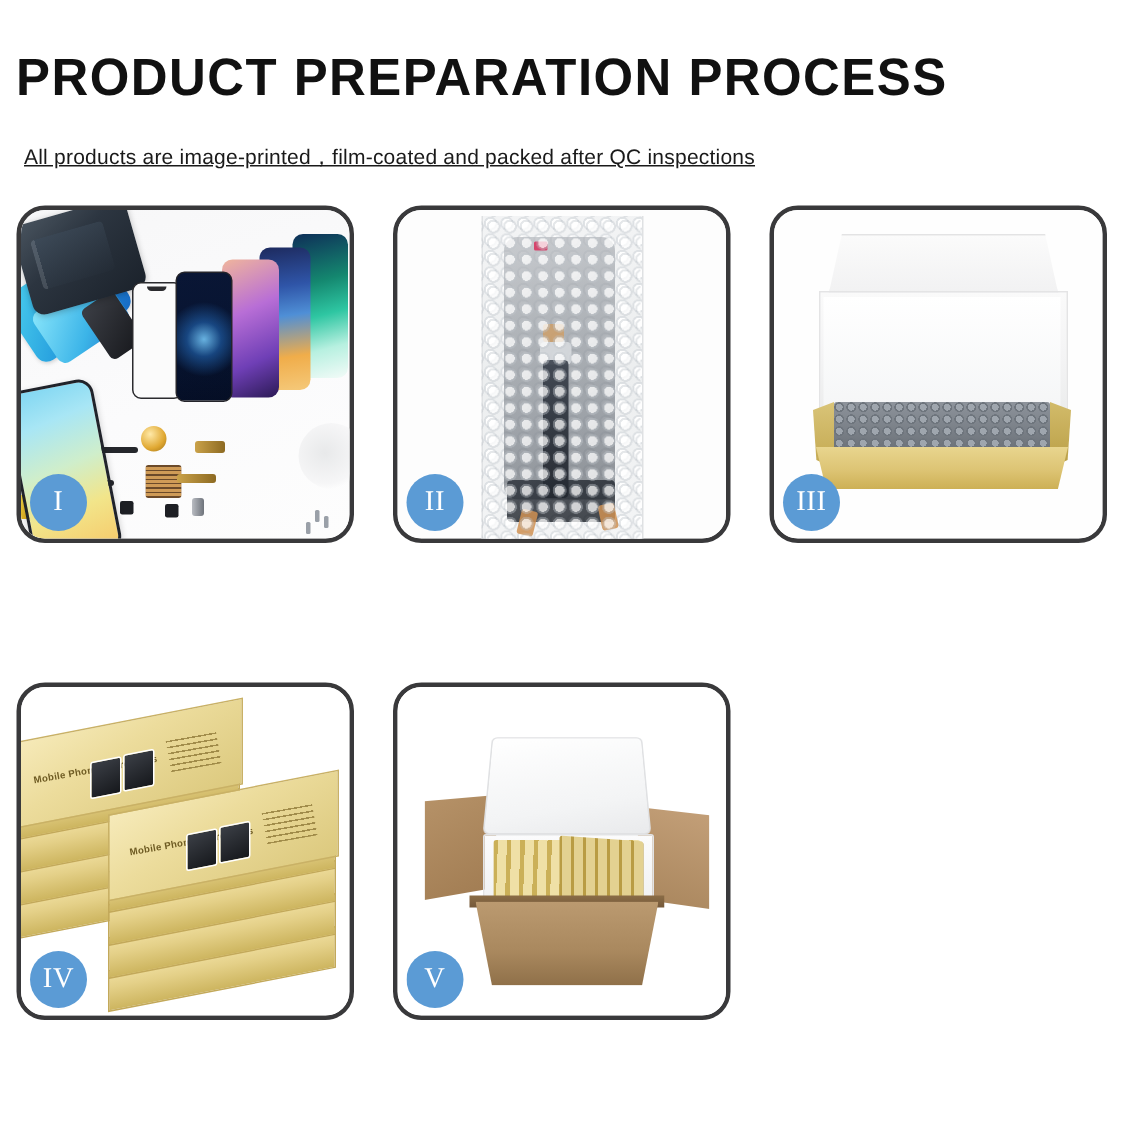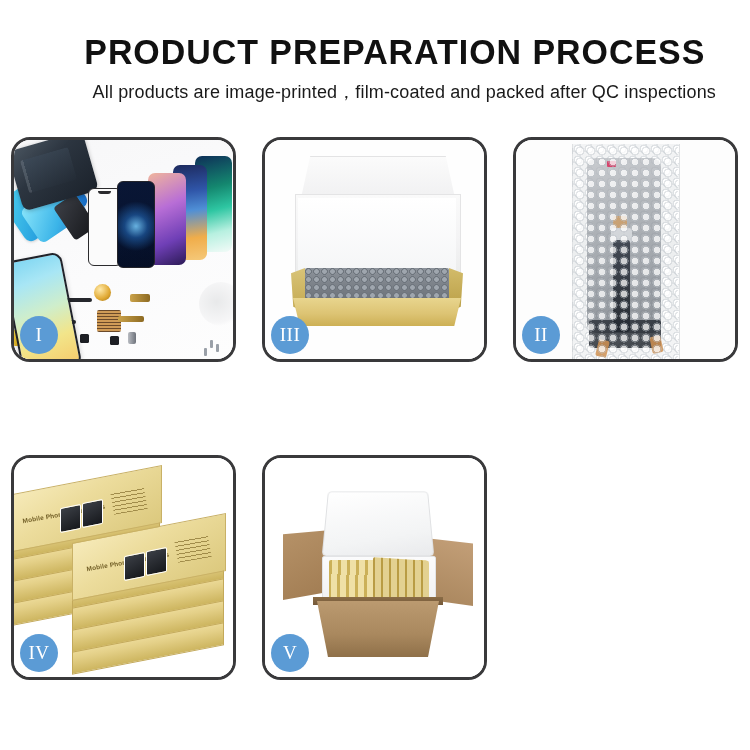--- a/index.html
+++ b/index.html
@@ -20,43 +20,44 @@
     height: 750px;
     background: #ffffff;
   }
 
   
   .header {
     position: absolute;
     top: 0;
     left: 0;
     width: 716px;
-    text-align: right;
+    text-align: left;
   }
   .title {
     margin: 0;
     padding-top: 34px;
     font-family: "Liberation Sans", sans-serif;
     font-size: 35px;
     font-weight: 700;
     letter-spacing: 1.0px;
     color: #111111;
     line-height: 1.05;
     transform: scaleX(0.97);
     white-space: nowrap;
   }
   .subtitle {
-    margin: 0;
+    margin: 16px;
     padding-top: 9px;
     font-family: "Liberation Sans", sans-serif;
-    font-size: 18px;
+    font-size: 14px;
     font-weight: 400;
     letter-spacing: 0.15px;
     color: #1a1a1a;
     white-space: nowrap;
+    text-decoration: underline;
   }
 
   
   .grid {
     position: absolute;
     top: 137px;
     left: 11px;
     width: 728px;
     display: grid;
     grid-template-columns: repeat(3, 225px);
@@ -597,52 +598,52 @@
           <div class="pt pt-screw" style="left:196px; top:62px;"></div>
           <div class="pt pt-screw" style="left:202px; top:66px;"></div>
           <div class="pt pt-screw" style="left:190px; top:70px;"></div>
         </div>
       </div>
       <div class="badge">I</div>
     </div>
 
     <div class="panel">
       <div class="panel-photo">
-        <div class="p3-bg"></div>
-        <div class="box3-lid"></div>
-        <div class="box3-back"></div>
-        <div class="box3-foam"></div>
-        <div class="box3-bubble"></div>
-        <div class="box3-lside"></div>
-        <div class="box3-rside"></div>
-        <div class="box3-front"></div>
-      </div>
-      <div class="badge">III</div>
-    </div>
-
-    <div class="panel">
-      <div class="panel-photo">
         <div class="p2-bg"></div>
         <div class="bubblebag">
           <div class="lcd-inside"></div>
           <div class="pink-tab"></div>
           <div class="lcd-tan"></div>
           <div class="lcd-conn"></div>
           <div class="lcd-flex"></div>
           <div class="lcd-bottom"></div>
           <div class="lcd-tan2"></div>
           <div class="lcd-tan3"></div>
         </div>
         <div class="bubble-overlay"></div>
       </div>
       <div class="badge">II</div>
     </div>
 
     <div class="panel">
       <div class="panel-photo">
+        <div class="p3-bg"></div>
+        <div class="box3-lid"></div>
+        <div class="box3-back"></div>
+        <div class="box3-foam"></div>
+        <div class="box3-bubble"></div>
+        <div class="box3-lside"></div>
+        <div class="box3-rside"></div>
+        <div class="box3-front"></div>
+      </div>
+      <div class="badge">III</div>
+    </div>
+
+    <div class="panel">
+      <div class="panel-photo">
         <div class="p4-bg"></div>
         <div class="stackwrap">
 
           <div class="sbox" style="left:-6px; top:126px;"></div>
           <div class="sbox" style="left:-6px; top:104px;"></div>
           <div class="sbox" style="left:-6px; top:82px;"></div>
           <div class="sbox" style="left:-6px; top:60px;"></div>
           <div class="sbox-lid" style="left:-6px; top:22px;"></div>
           <div class="lidtext" style="left:8px; top:52px;">Mobile Phone Spare Parts</div>
           <div class="lidimg" style="left:46px; top:48px; transform:skewY(-11deg);"></div>

